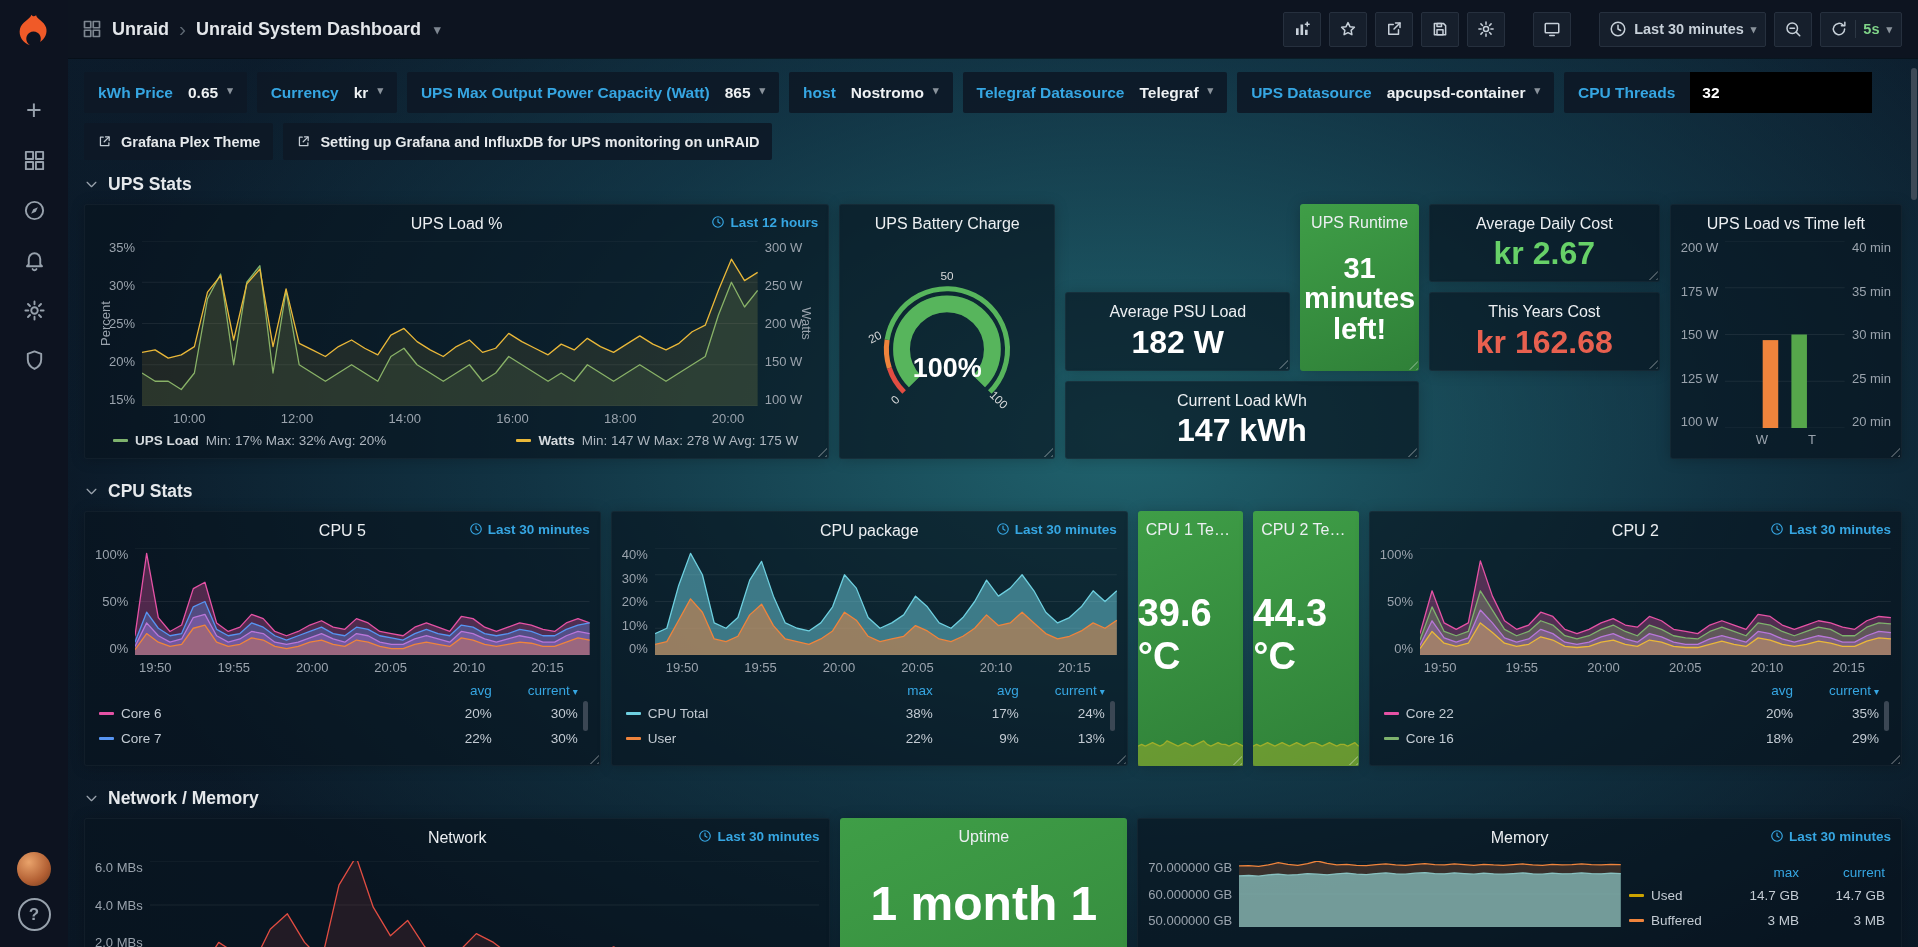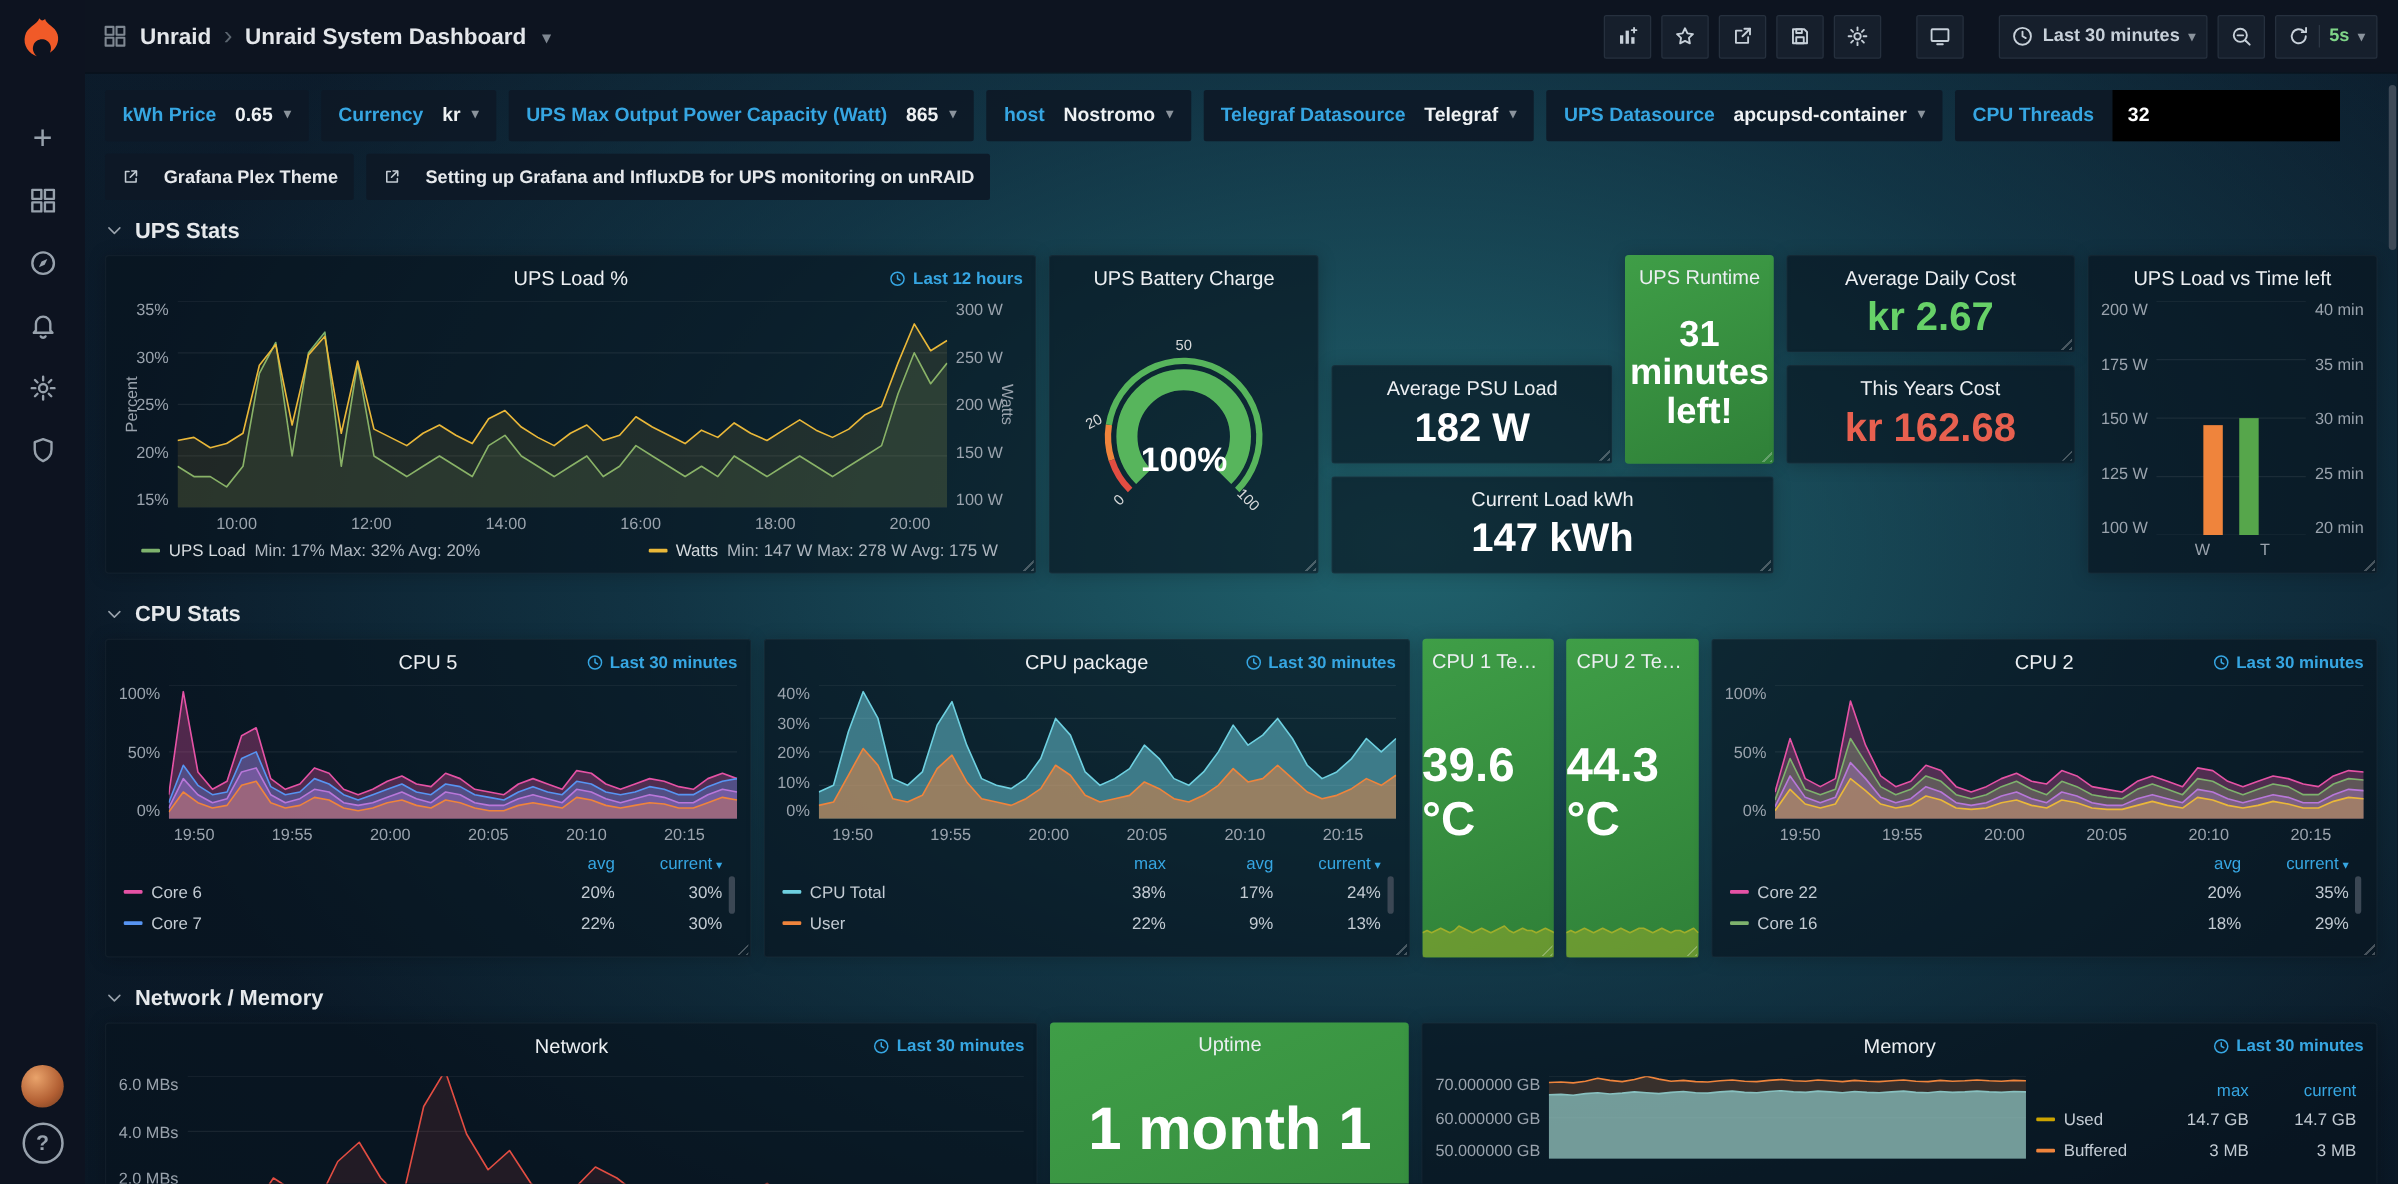--- a/index.html
+++ b/index.html
@@ -42,37 +42,37 @@
 
 
 .submenu{padding:14px 16px 0;display:flex;flex-direction:column;gap:10px}
 .variables{display:flex;gap:10px;flex-wrap:wrap}
 .var-chip{display:flex;align-items:center;gap:15px;background:rgba(13,24,38,.9);padding:0 14px;height:41px;border-radius:2px}
 .var-label{color:#36a6e2;font-size:15.5px;font-weight:700;white-space:nowrap}
 .var-value{color:#eef1f3;font-weight:700;font-size:15.5px;display:flex;align-items:flex-start;gap:9px;cursor:pointer;white-space:nowrap}
 .input-chip{padding-right:0}
 .var-input{width:182px;height:41px;background:#000;color:#fff;border:none;outline:none;font:700 15.5px "Liberation Sans",sans-serif;padding:0 12px}
 .links{display:flex;gap:10px}
-.link-chip{display:flex;align-items:center;gap:19px;background:rgba(13,24,38,.9);padding:0 13px;height:37px;border-radius:2px;color:#e6e9ec;font-weight:700;font-size:14.5px;cursor:pointer;border:none}
+.link-chip{display:flex;align-items:center;gap:9px;background:rgba(13,24,38,.9);padding:0 13px;height:37px;border-radius:2px;color:#e6e9ec;font-weight:700;font-size:14.5px;cursor:pointer;border:none}
 .link-chip svg{width:15px;height:15px;color:#c3cbd3}
 
 
 .dashboard{flex:1;padding:4px 16px 0;overflow:hidden;min-height:0}
 .row-header{display:flex;align-items:center;gap:9px;height:40px;color:#e6e9ec;font-weight:700;font-size:17.5px;cursor:pointer;background:none;border:none;width:100%}
 .row-header svg{width:15px;height:15px;color:#9aa3ad}
 .row-panels{display:flex;gap:10px;margin-bottom:12px}
 .h-ups,.h-cpu{height:255px}
 .h-net{height:380px}
 
 
 .panel{position:relative;display:flex;flex-direction:column;background:rgba(8,20,31,.66);border:1px solid rgba(255,255,255,.04);border-radius:3px;min-width:0;box-shadow:0 1px 14px rgba(0,0,0,.22)}
 .panel::after{content:"";position:absolute;right:1px;bottom:1px;width:11px;height:11px;clip-path:polygon(100% 0,100% 100%,0 100%);background:repeating-linear-gradient(135deg,rgba(255,255,255,.25) 0 1.5px,transparent 1.5px 4.5px)}
 .panel-title{font-size:16px;font-weight:400;color:#eceff2;text-align:center;padding:10px 90px 2px;cursor:pointer;white-space:nowrap;overflow:hidden;text-overflow:ellipsis;background:none;border:none;width:100%}
 .panel-title.tight{padding:10px 8px 2px}
-.panel-time{position:absolute;top:10px;right:10px;display:flex;align-items:center;gap:5px;background:none;border:none;color:#36a6e2;font-size:13.5px;font-weight:600;cursor:pointer;white-space:nowrap}
+.panel-time{position:absolute;top:10px;right:10px;display:flex;gap:5px;background:none;border:none;color:#36a6e2;font-size:13.5px;font-weight:600;cursor:pointer;white-space:nowrap}
 .panel-time svg{width:14px;height:14px}
 .panel-green{background:linear-gradient(155deg,#3f9e47 0%,#2f8038 100%);border:none}
 
 
 .stat-value{flex:1;display:flex;align-items:center;justify-content:center;font-size:32px;font-weight:700;color:#fff;padding:0 6px 8px;line-height:1.05;text-align:center}
 .runtime-value{font-size:29px;padding:0 10px 8px}
 .stats-grid{display:grid;grid-template-columns:39fr 20.5fr 40fr;grid-template-rows:1fr 1fr 1fr;grid-template-areas:"a b c" "d b e" "f f g";gap:10px;min-width:0}
 .ga-a{grid-area:a}.ga-b{grid-area:b}.ga-c{grid-area:c}.ga-d{grid-area:d}.ga-e{grid-area:e}.ga-f{grid-area:f}.ga-g{grid-area:g}
 
 
@@ -86,21 +86,21 @@
 .x-axis{display:flex;justify-content:space-between;font-size:13px;color:#9aa3ad;padding-top:5px}
 .x-ups{margin:0 58px 0 64px}
 .x-cpu{margin:0 26px 0 44px}
 .axis-title{position:absolute;width:120px;text-align:center;font-size:13px;color:#9aa3ad}
 .axis-title.left{left:-64px;top:50%;margin-top:-8px;transform:rotate(-90deg)}
 .axis-title.right{right:-64px;top:50%;margin-top:-8px;transform:rotate(90deg)}
 
 
 .legend-inline{display:flex;justify-content:space-between;align-items:center;padding:7px 4px 2px;font-size:13.5px;color:#aeb6bf;gap:10px;white-space:nowrap;overflow:hidden}
 .legend-item{display:flex;align-items:center;gap:7px;cursor:pointer}
-.legend-item b{color:#d5dade;font-weight:400}
+.legend-item b{color:#d5dade;font-weight:700}
 .swatch{display:inline-block;width:15px;height:3px;border-radius:1px;flex:0 0 auto}
 .legend-table{position:relative;padding:4px 12px 6px 4px;font-size:13.5px;color:#c3cbd3}
 .lt-header{display:flex;color:#36a6e2;font-weight:400;height:22px;align-items:center}
 .lt-spacer{flex:1}
 .lt-col{width:86px;text-align:right;flex:0 0 auto}
 .lt-row{display:flex;align-items:center;height:25px;cursor:pointer}
 .lt-name{flex:1;display:flex;align-items:center;gap:7px;min-width:0}
 .lt-name span{overflow:hidden;text-overflow:ellipsis;white-space:nowrap}
 .sort-caret{margin-left:3px;font-size:10px;color:#36a6e2}
 .lt-scroll{position:absolute;right:2px;top:26px;width:5px;height:30px;border-radius:3px;background:#3b4754}

